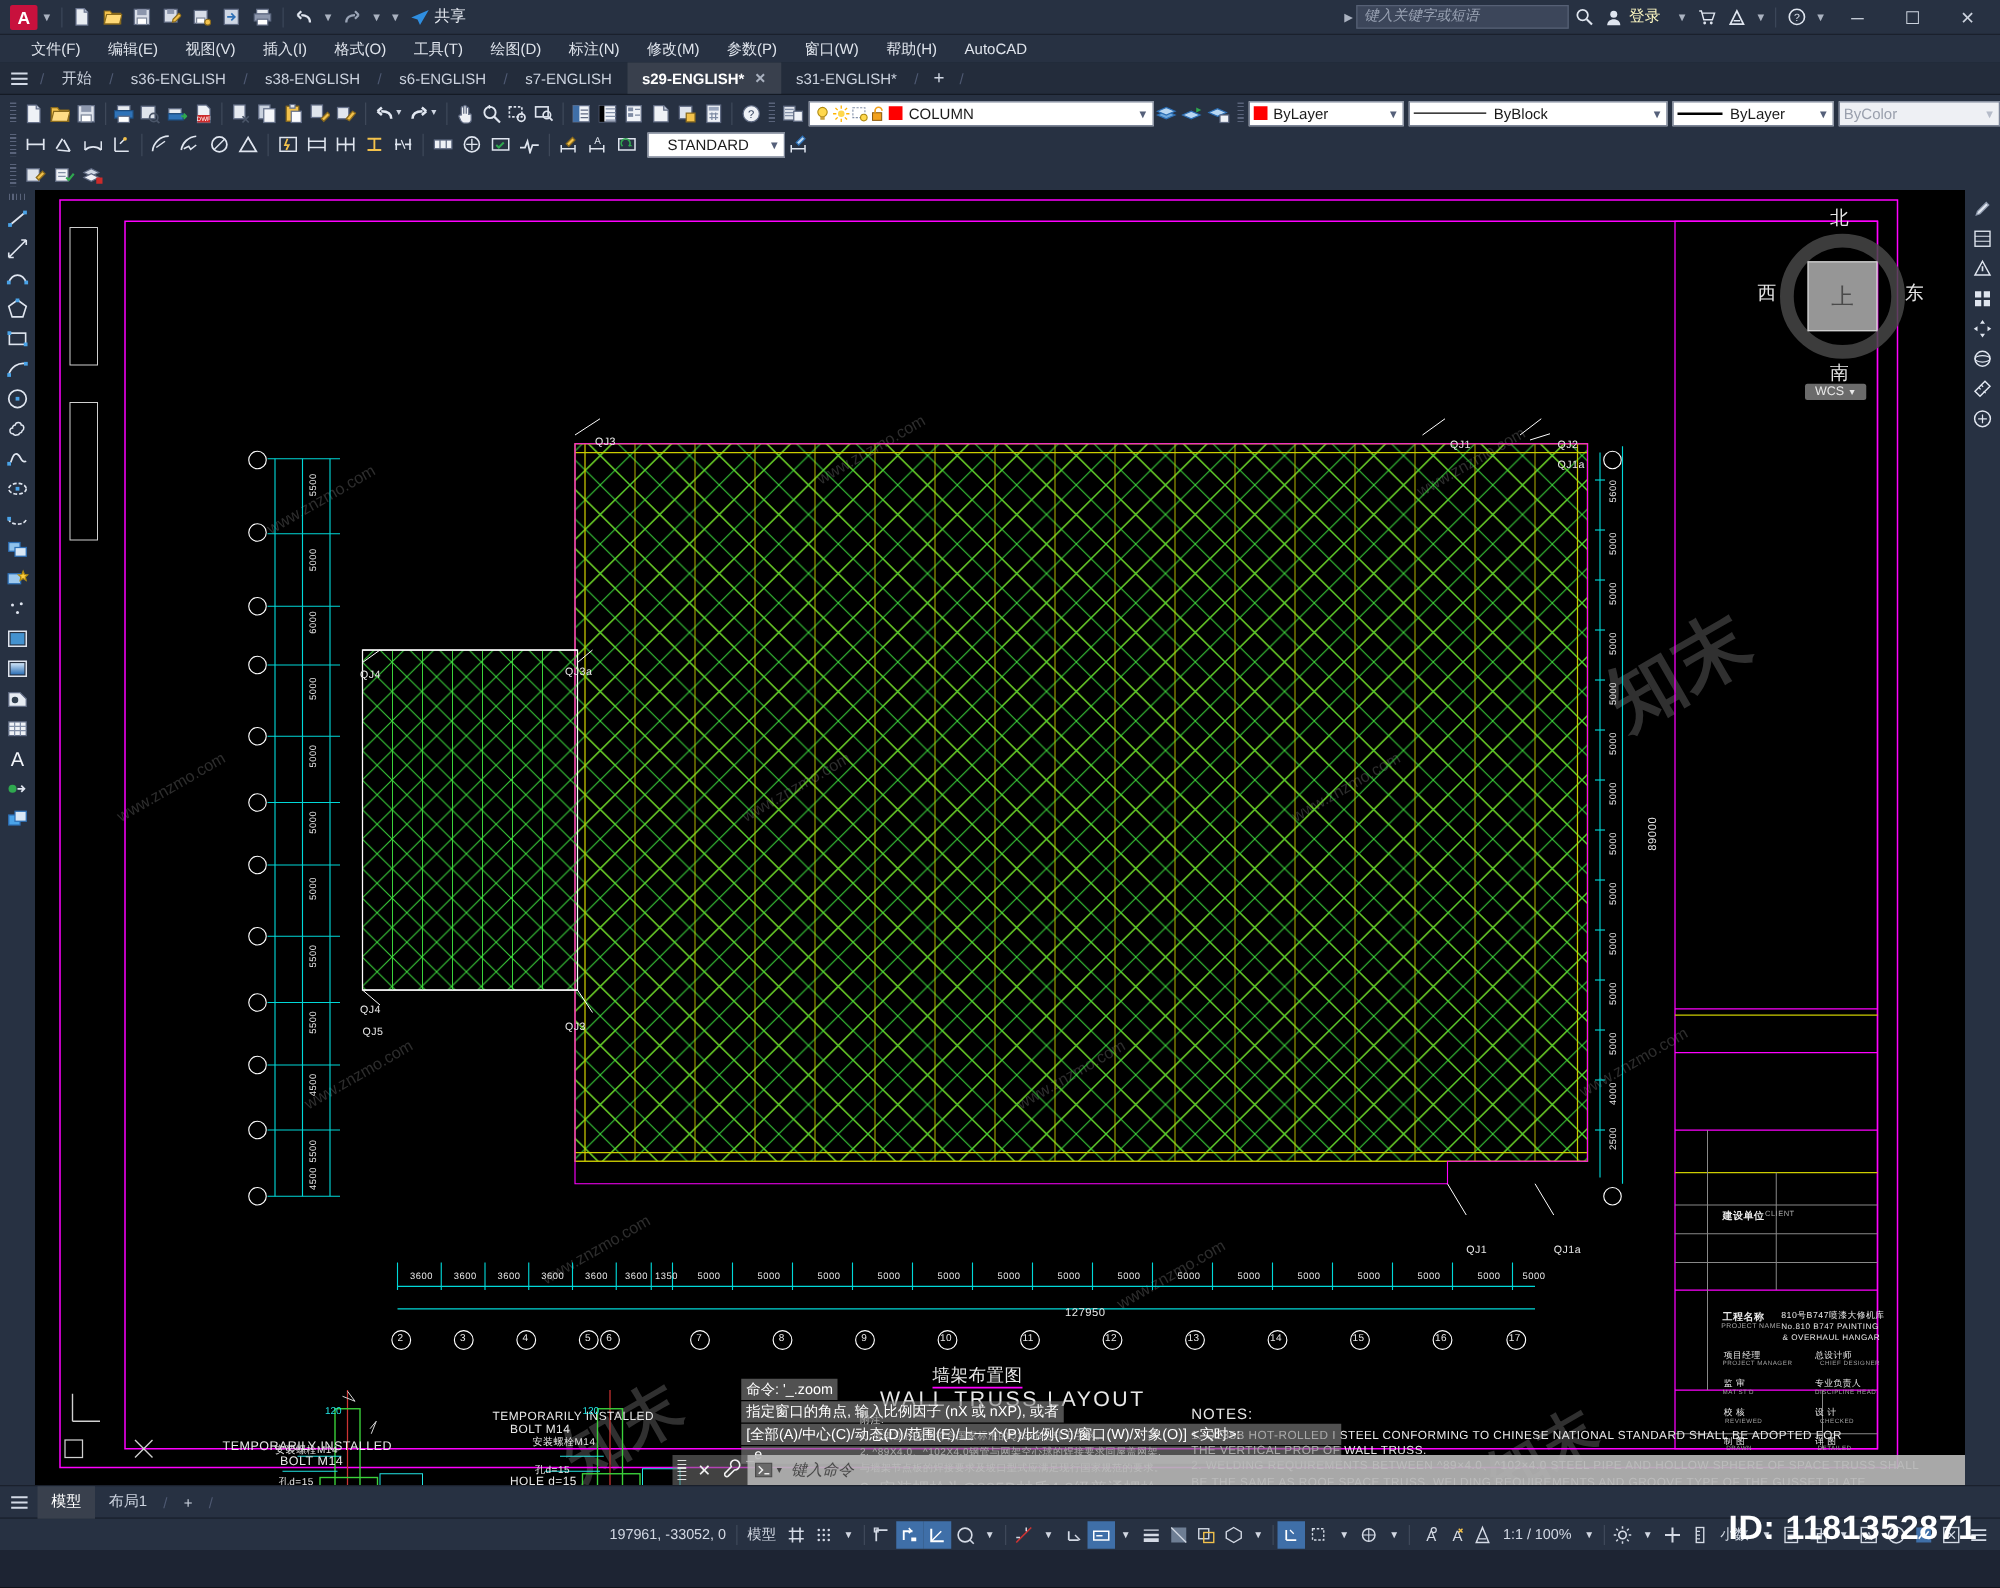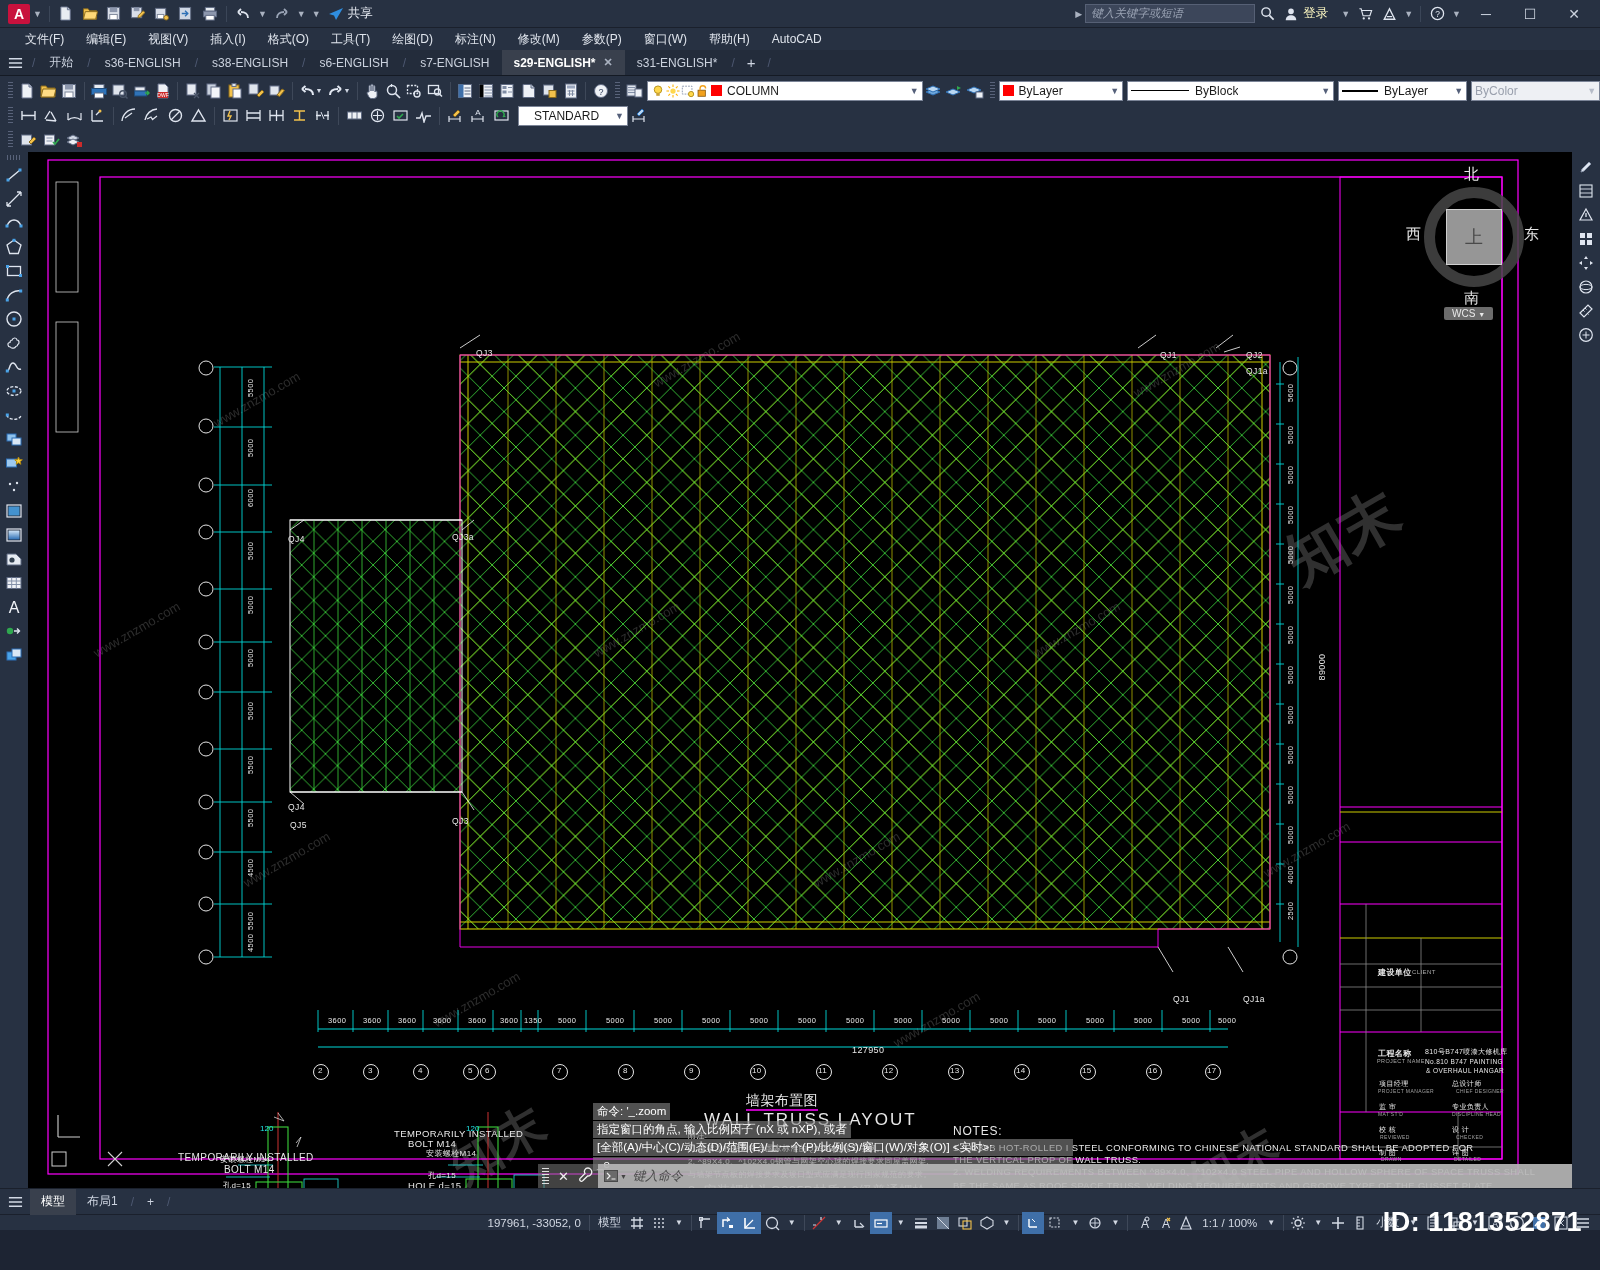--- a/index.html
+++ b/index.html
@@ -110,21 +110,21 @@
   #cmdinputbar .ci{margin:0 5px;color:#f0f0f0;font-size:13px;}
   #cmdentry{flex:1;height:24px;background:rgba(190,190,190,.82);display:flex;align-items:center;
       color:#4a4a4a;font-size:12.5px;font-style:italic;padding-left:6px;}
 
   
   #layouttabs{height:26px;background:#273142;display:flex;align-items:center;border-top:1px solid #1a202c;}
   #layouttabs .lt{padding:0 11px;height:26px;display:flex;align-items:center;font-size:12px;color:#ccd3df;}
   #layouttabs .lt.active{background:#39404d;color:#fff;}
 
   
-  #statusbar{height:16px;background:#273142;display:flex;align-items:center;border-top:1px solid #1a202c;}
+  #statusbar{height:26px;background:#273142;display:flex;align-items:center;border-top:1px solid #1a202c;}
   #statusbar .sitem{height:22px;display:flex;align-items:center;justify-content:center;padding:0 5px;color:#d2d8e3;font-size:11.5px;}
   #statusbar .sicon{width:22px;height:22px;display:flex;align-items:center;justify-content:center;}
   #statusbar .sicon.on{background:#3f6fa8;}
   .ssep{width:1px;height:16px;background:#3e4859;margin:0 3px;}
   #idstamp{position:absolute;right:18px;bottom:32px;color:#fff;font-size:27px;font-weight:bold;
       letter-spacing:.5px;z-index:40;font-family:"Liberation Sans",sans-serif;}
 </style>
 </head>
 <body>
 

